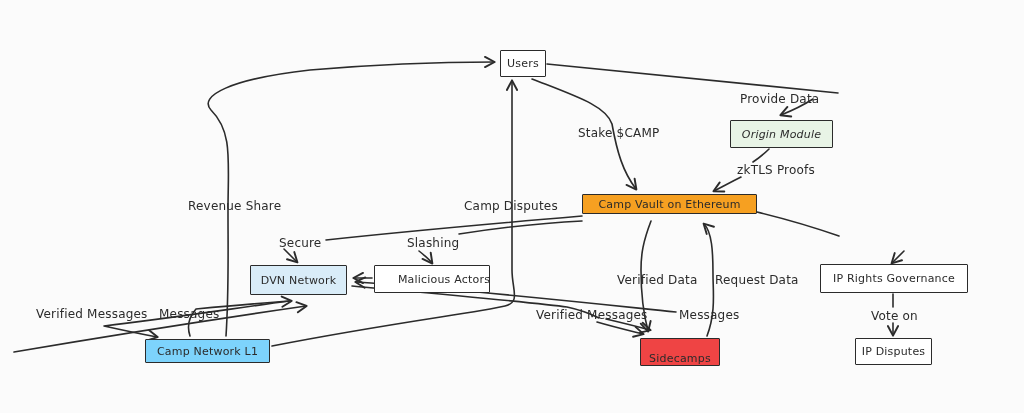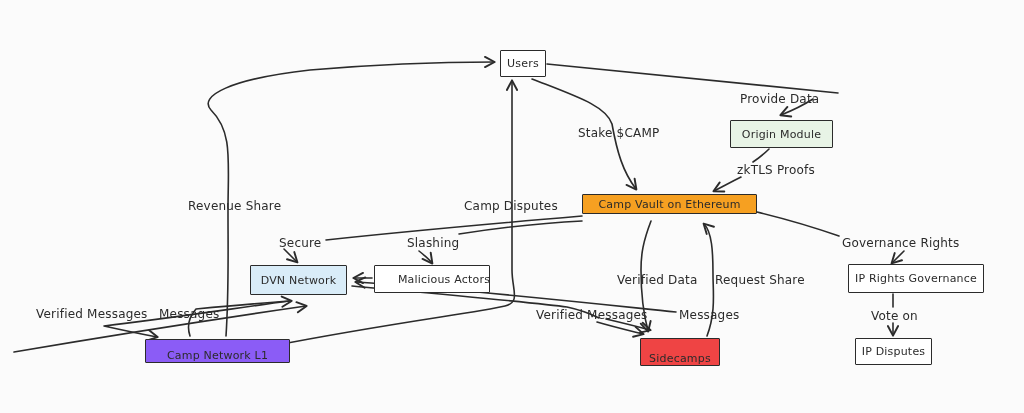--- a/index.html
+++ b/index.html
@@ -91,61 +91,60 @@
     <path class="edge" d="M289,301 C230,309 163,319 104,326 C122,330 141,334 157,337" marker-end="url(#arrow)"></path>
 
     <path class="edge" d="M190,336 C187,327 189,317 196,309 C228,306 262,303 291,301" marker-end="url(#arrow)"></path>
     <path class="edge" d="M14,352 C120,334 230,317 306,306" marker-end="url(#arrow)"></path>
   </svg>
 
   <div class="node" style="left: 500px; top: 50px; width: 46px; height: 27px; background-color: rgb(255, 255, 255);">
     <span>Users</span>
   </div>
 
-  <div class="node" style="left: 730px; top: 120px; width: 103px; height: 28px; background-color: rgb(232, 244, 230);">
+  <div class="node" style="left: 730px; top: 120px; width: 103px; height: 28px; background-color: rgb(232, 244, 230); font-style: italic;">
     <span>Origin Module</span>
   </div>
 
   <div class="node" style="left: 582px; top: 194px; width: 175px; height: 20px; background-color: rgb(246, 160, 33);">
     <span>Camp Vault on Ethereum</span>
   </div>
 
   <div class="node" style="left: 250px; top: 265px; width: 97px; height: 30px; background-color: rgb(217, 236, 248); justify-content: center;">
     <span>DVN Network</span>
   </div>
 
   <div class="node" style="left: 374px; top: 265px; width: 116px; height: 28px; background-color: rgb(255, 255, 255); padding-left: 24px;">
     <span>Malicious Actors</span>
   </div>
 
-  <div class="node" style="left: 145px; top: 339px; width: 145px; height: 24px; background-color: #8b5cf6; align-items: flex-end;">
+  <div class="node" style="left: 145px; top: 339px; width: 125px; height: 24px; background-color: #7dd3fc;">
     <span>Camp Network L1</span>
   </div>
 
   <div class="node" style="left: 640px; top: 338px; width: 80px; height: 28px; background-color: #ef4444; align-items: flex-end;">
     <span>Sidecamps</span>
   </div>
 
-  <div class="node" style="left: 820px; top: 264px; width: 136px; height: 29px; background-color: rgb(255, 255, 255); margin-left: 28px;">
+  <div class="node" style="left: 820px; top: 264px; width: 148px; height: 29px; background-color: rgb(255, 255, 255);">
     <span>IP Rights Governance</span>
   </div>
 
   <div class="node" style="left: 855px; top: 338px; width: 77px; height: 27px; background-color: rgb(255, 255, 255);">
     <span>IP Disputes</span>
   </div>
 
   <span class="elabel" style="left:740px;top:92px">Provide Data</span>
   <span class="elabel" style="left:578px;top:126px">Stake $CAMP</span>
   <span class="elabel" style="left:737px;top:163px">zkTLS Proofs</span>
   <span class="elabel" style="left:188px;top:199px">Revenue Share</span>
   <span class="elabel" style="left:464px;top:199px">Camp Disputes</span>
   <span class="elabel" style="left:279px;top:236px">Secure</span>
   <span class="elabel" style="left:407px;top:236px">Slashing</span>
-  <span class="elabel" style="left:842px;top:236px">Governance Rights</span>
   <span class="elabel" style="left:617px;top:273px">Verified Data</span>
-  <span class="elabel" style="left:715px;top:273px">Request Share</span>
+  <span class="elabel" style="left:715px;top:273px">Request Data</span>
   <span class="elabel" style="left:36px;top:307px">Verified Messages</span>
   <span class="elabel" style="left:159px;top:307px">Messages</span>
   <span class="elabel" style="left:536px;top:308px">Verified Messages</span>
   <span class="elabel" style="left:679px;top:308px">Messages</span>
   <span class="elabel" style="left:871px;top:309px">Vote on</span>
 
 </div>
 
 </body></html>

